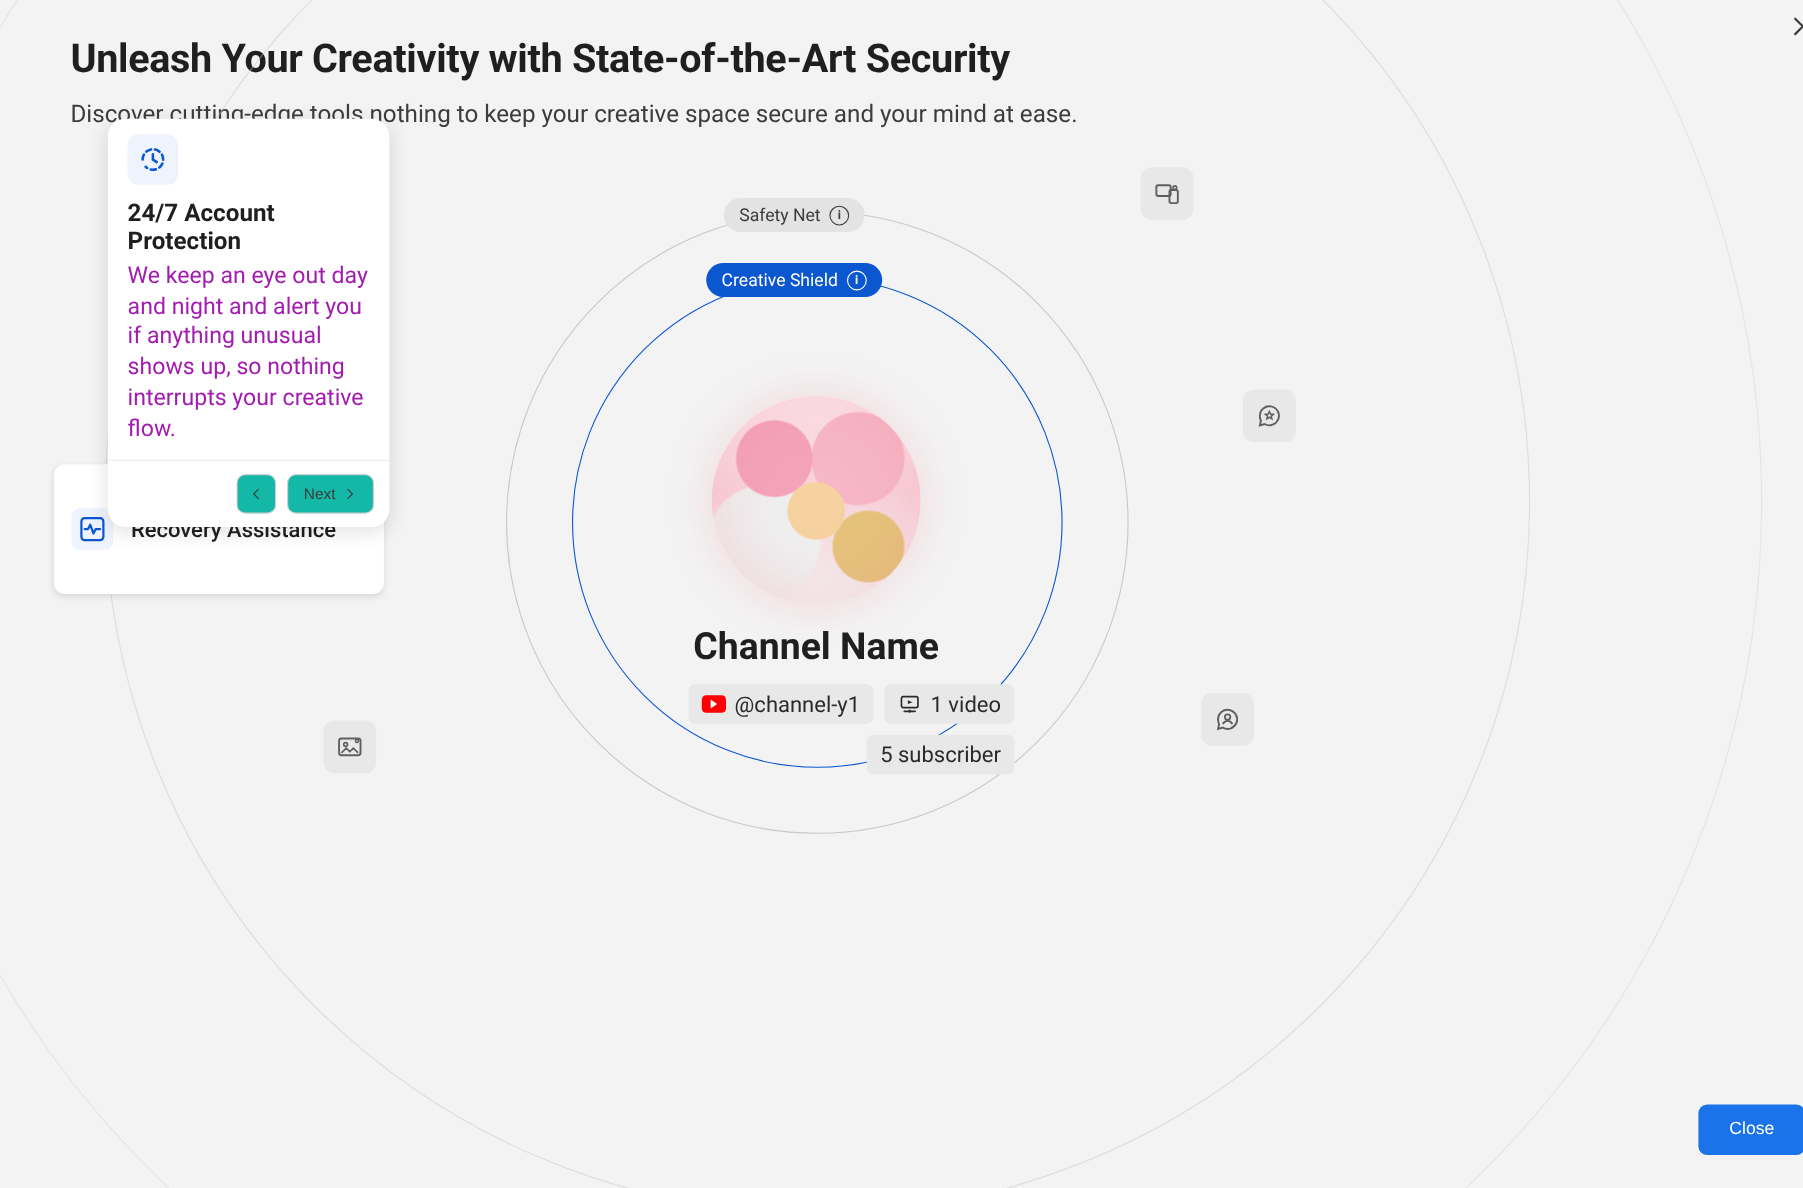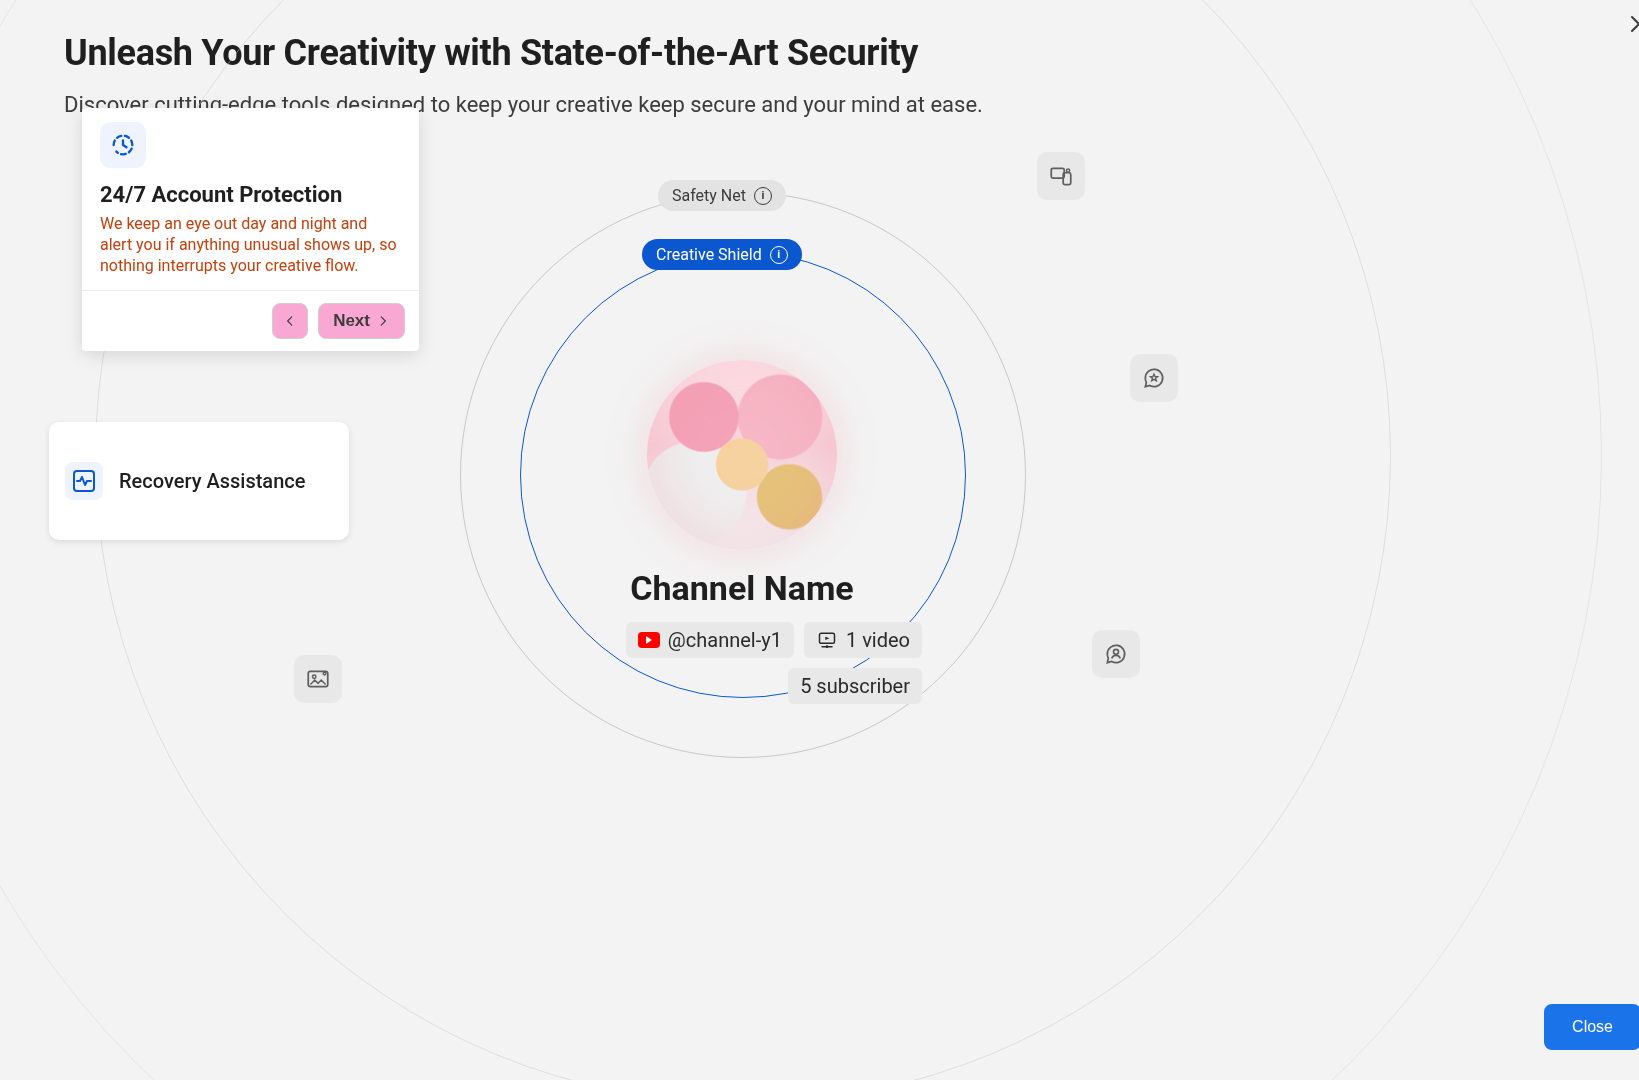--- a/index.html
+++ b/index.html
@@ -61,24 +61,24 @@
   .heading p {
     margin: 0;
     font-size: 22px;
     color: #3c3c3c;
   }
 
   
   .callout {
     position: absolute;
     top: 108px;
-    left: 50px;
-    width: 337px;
+    left: 66px;
+    width: 256px;
     background: var(--white);
-    border-radius: 4px;
+    border-radius: 16px;
     box-shadow: 0 4px 18px rgba(0,0,0,0.12);
     overflow: hidden;
     z-index: 5;
   }
   .callout-body {
     padding: 14px 18px 14px 18px;
   }
   .callout-icon {
     width: 46px;
     height: 46px;
@@ -89,44 +89,43 @@
     justify-content: center;
     margin-bottom: 14px;
   }
   .callout h3 {
     margin: 0 0 6px 0;
     font-size: 22px;
     font-weight: 700;
   }
   .callout p {
     margin: 0;
-    font-size: 16px;
+    font-size: 21px;
     line-height: 1.32;
-    color: #c2410c;
+    color: #a21caf;
   }
   .callout-footer {
     border-top: 1px solid #ececec;
     padding: 12px 14px;
     display: flex;
     justify-content: flex-end;
     gap: 10px;
   }
   .btn {
     display: inline-flex;
     align-items: center;
     gap: 6px;
     height: 36px;
     padding: 0 14px;
     border: 1px solid #cfcfcf;
-    background: #f9a8d4;
+    background: #14b8a6;
     border-radius: 8px;
-    font-size: 17px;
+    font-size: 14px;
     cursor: pointer;
     color: #3c3c3c;
-    font-weight: bold;
   }
   .btn.icon-only { width: 36px; padding: 0; justify-content: center; }
 
   
   .feature-card {
     position: absolute;
     top: 422px;
     left: 17px;
     width: 268px;
     background: var(--white);
@@ -271,21 +270,21 @@
 <div class="page">
 
   <div class="close-x">
     <svg width="20" height="20" viewBox="0 0 20 20" fill="none" aria-hidden="true">
       <path d="M3 3 L17 17 M17 3 L3 17" stroke="currentColor" stroke-width="2" stroke-linecap="round"></path>
     </svg>
   </div>
 
   <div class="heading">
     <h1>Unleash Your Creativity with State-of-the-Art Security</h1>
-    <p>Discover cutting-edge tools designed to keep your creative keep secure and your mind at ease.</p>
+    <p>Discover cutting-edge tools nothing to keep your creative space secure and your mind at ease.</p>
   </div>
 
   <div class="callout">
     <div class="callout-body">
       <div class="callout-icon">
         <svg width="28" height="28" viewBox="0 0 24 24" fill="none">
           <path d="M4 12a8 8 0 1 1 2.34 5.66" stroke="#0b57d0" stroke-width="2" stroke-linecap="round" stroke-dasharray="4 3"></path>
           <path d="M12 8v4l3 2" stroke="#0b57d0" stroke-width="2" stroke-linecap="round"></path>
         </svg>
       </div>

